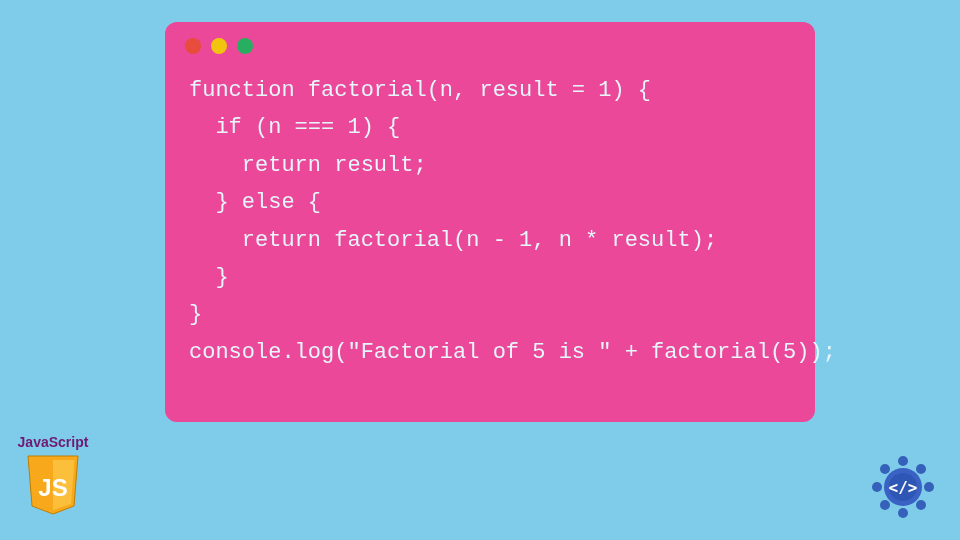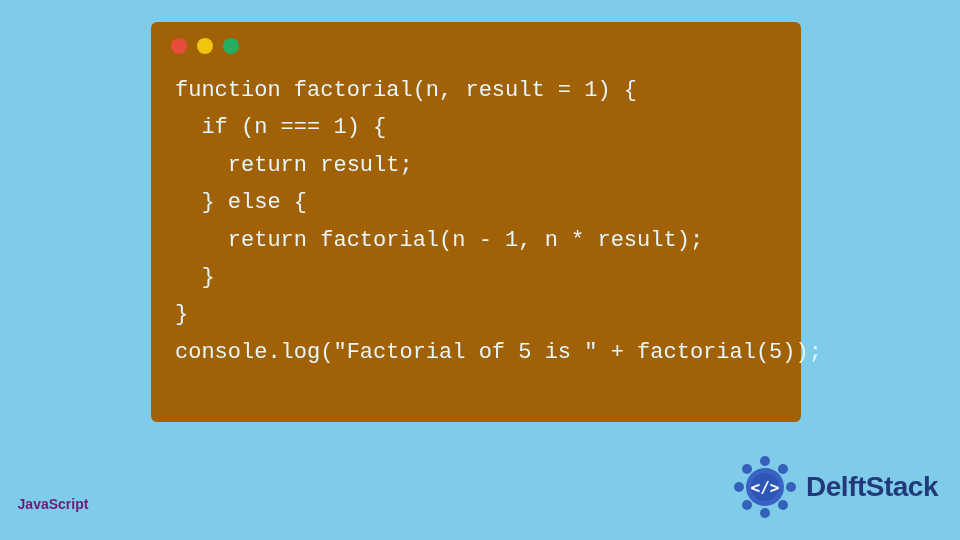--- a/index.html
+++ b/index.html
@@ -7,25 +7,25 @@
     width: 960px;
     height: 540px;
     background: #7ecce9;
     font-family: -apple-system, BlinkMacSystemFont, "Segoe UI", Arial, sans-serif;
     position: relative;
     overflow: hidden;
   }
   .code-window {
     position: absolute;
     top: 22px;
-    left: 151px;
+    left: 165px;
     width: 650px;
     height: 400px;
-    background: #a16207;
-    border-radius: 6px;
+    background: #ec4899;
+    border-radius: 12px;
   }
   .traffic-lights {
     display: flex;
     gap: 10px;
     padding: 16px 20px 8px 20px;
   }
   .tl {
     width: 16px;
     height: 16px;
     border-radius: 50%;
@@ -94,20 +94,27 @@
 <span>    return result;</span>
 <span>  } else {</span>
 <span>    return factorial(n - 1, n * result);</span>
 <span>  }</span>
 <span>}</span>
 <span>console.log("Factorial of 5 is " + factorial(5));</span></div>
 </div>
 
 <div class="js-badge">
   <div class="js-badge-label">JavaScript</div>
+  <div class="js-shield">
+    <svg viewBox="0 0 56 62" width="56" height="62">
+      <path d="M3 2 L53 2 L49 52 L28 60 L7 52 Z" fill="#f7a81b" stroke="#c07d00" stroke-width="1"></path>
+      <path d="M28 6 L28 56 L46 50 L49.5 6 Z" fill="#fbbf3c"></path>
+      <text x="28" y="42" text-anchor="middle" font-family="Arial Black, Arial, sans-serif" font-size="24" font-weight="900" fill="#ffffff">JS</text>
+    </svg>
+  </div>
 </div>
 
 <div class="delft">
   <div class="delft-logo">
     <svg viewBox="0 0 70 70" width="70" height="70">
       <g transform="translate(35,35)">
         <g fill="#2e56b5" opacity="0.9">
           <circle cx="0" cy="-26" r="5"></circle>
           <circle cx="18" cy="-18" r="5"></circle>
           <circle cx="26" cy="0" r="5"></circle>
@@ -116,14 +123,13 @@
           <circle cx="-18" cy="18" r="5"></circle>
           <circle cx="-26" cy="0" r="5"></circle>
           <circle cx="-18" cy="-18" r="5"></circle>
         </g>
         <circle cx="0" cy="0" r="19" fill="#3a62c4"></circle>
         <circle cx="0" cy="0" r="14" fill="#2e56b5"></circle>
         <text x="0" y="6" text-anchor="middle" font-family="Consolas, monospace" font-size="16" font-weight="700" fill="#ffffff">&lt;/&gt;</text>
       </g>
     </svg>
   </div>
-  <div class="delft-text">DelftStack</div>
 </div>
 
 </body></html>

